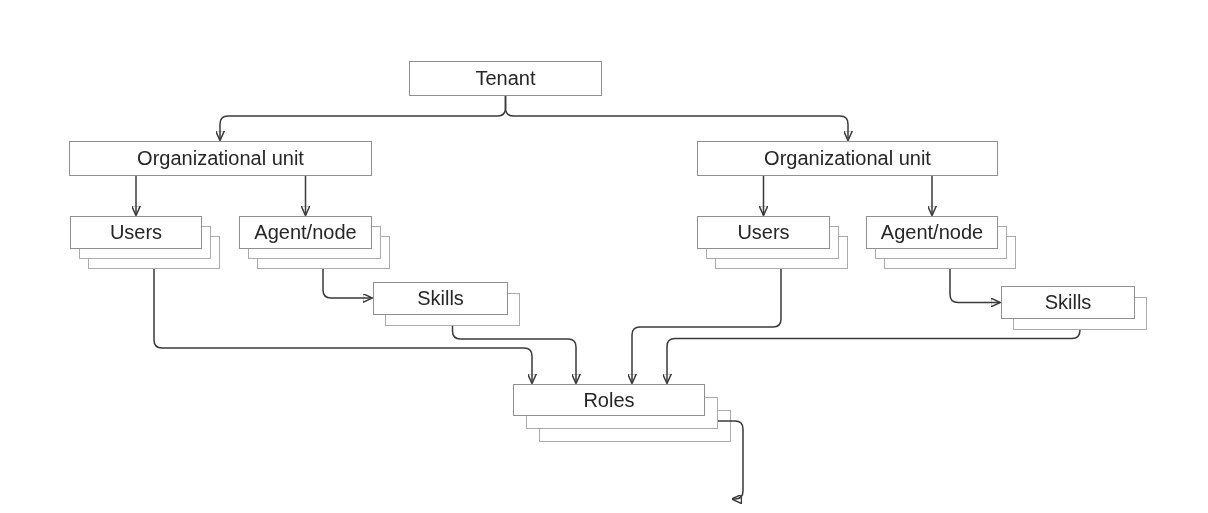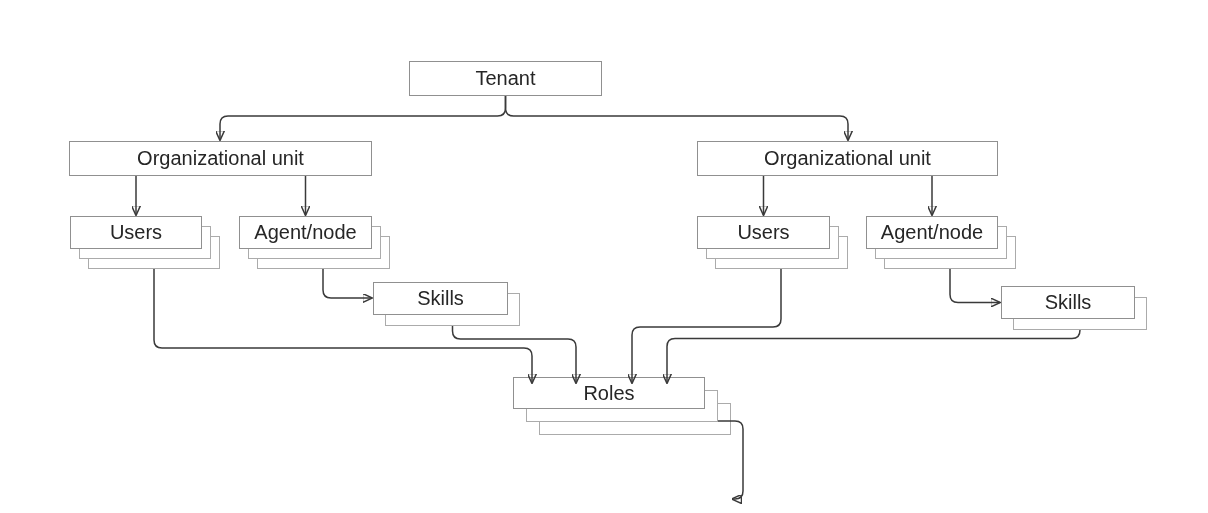--- a/index.html
+++ b/index.html
@@ -90,21 +90,21 @@
   <div class="node stack2" style="left:373px;top:246px;width:135px;height:33px">
     <span class="layer sh1"></span>
     <span class="layer face">Skills</span>
   </div>
 
   <div class="node stack2" style="left:1001px;top:250px;width:134px;height:33px">
     <span class="layer sh1"></span>
     <span class="layer face">Skills</span>
   </div>
 
-  <div class="node stack3 big" style="left:513px;top:341px;width:192px;height:32px">
+  <div class="node stack3 big" style="left:513px;top:348px;width:192px;height:32px">
     <span class="layer sh2"></span>
     <span class="layer sh1"></span>
     <span class="layer face">Roles</span>
   </div>
 
 
   <svg class="wires" viewBox="0 0 1208 513">
     <defs>
       <marker id="arrow" viewBox="0 0 10 9" refX="9.5" refY="4.5" markerWidth="10" markerHeight="9" markerUnits="userSpaceOnUse" orient="auto">
         <path d="M0,0 L10,4.5 L0,9 Z" fill="#333333" stroke="none"></path>

